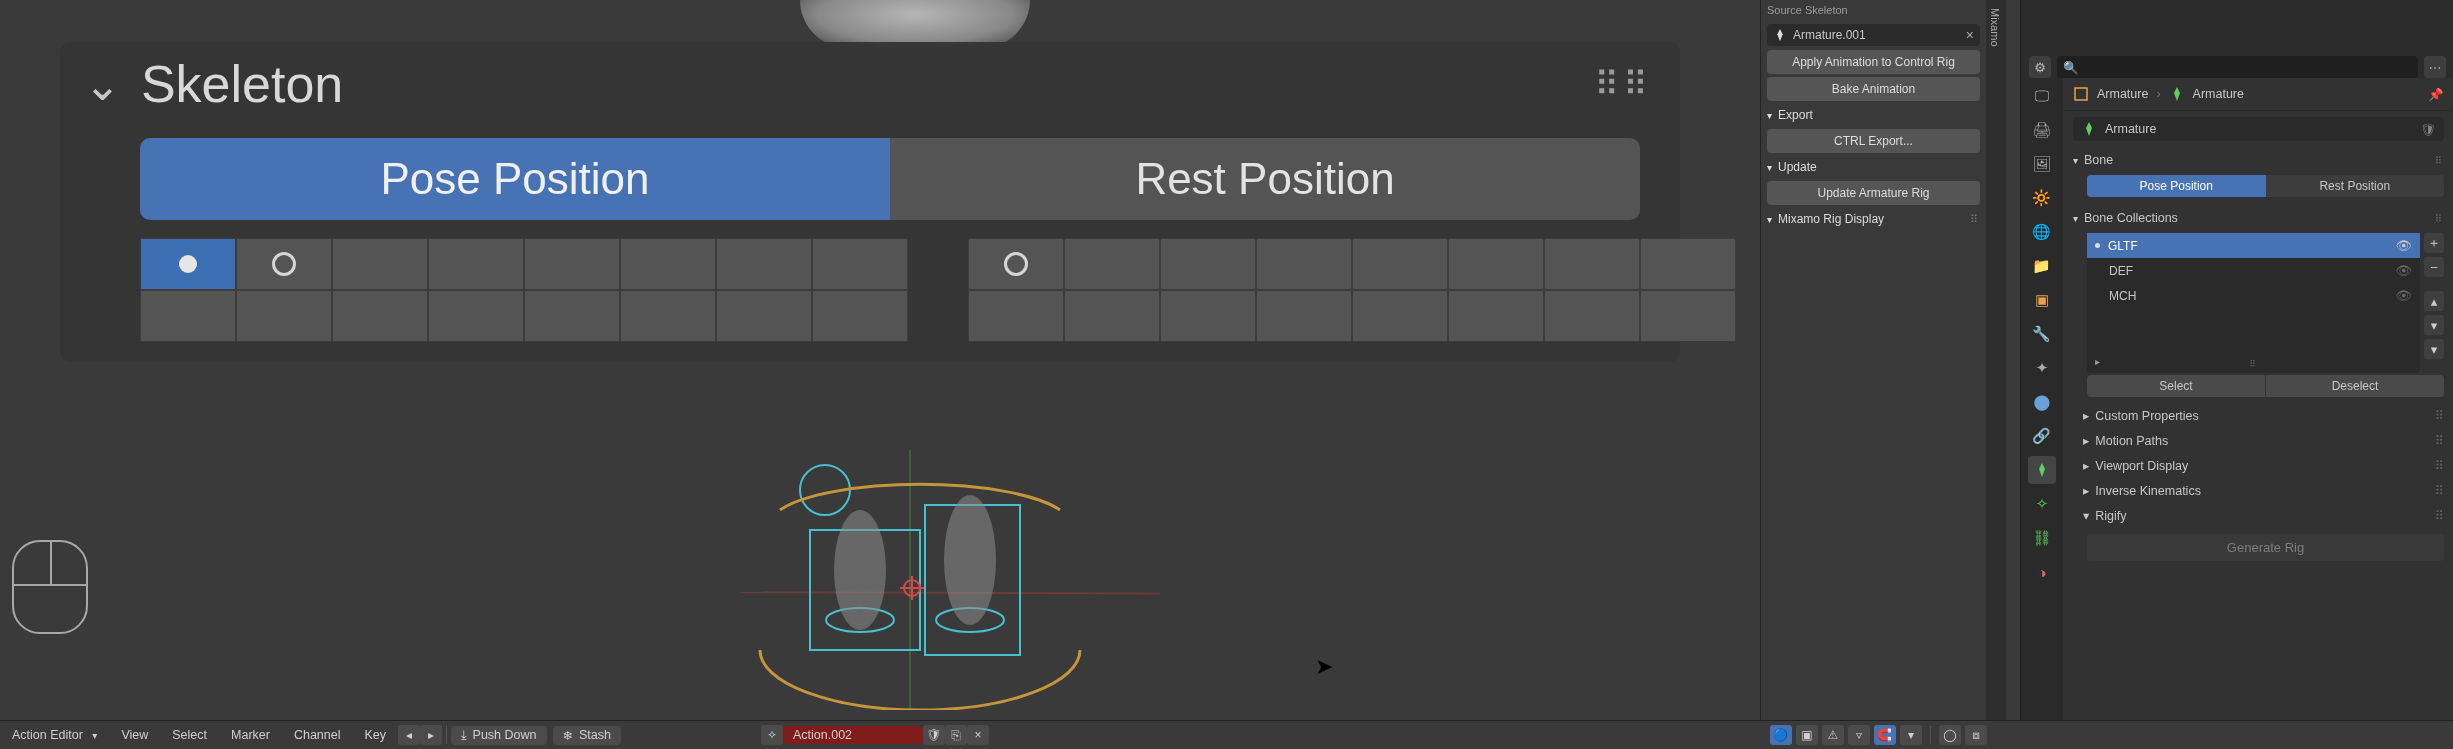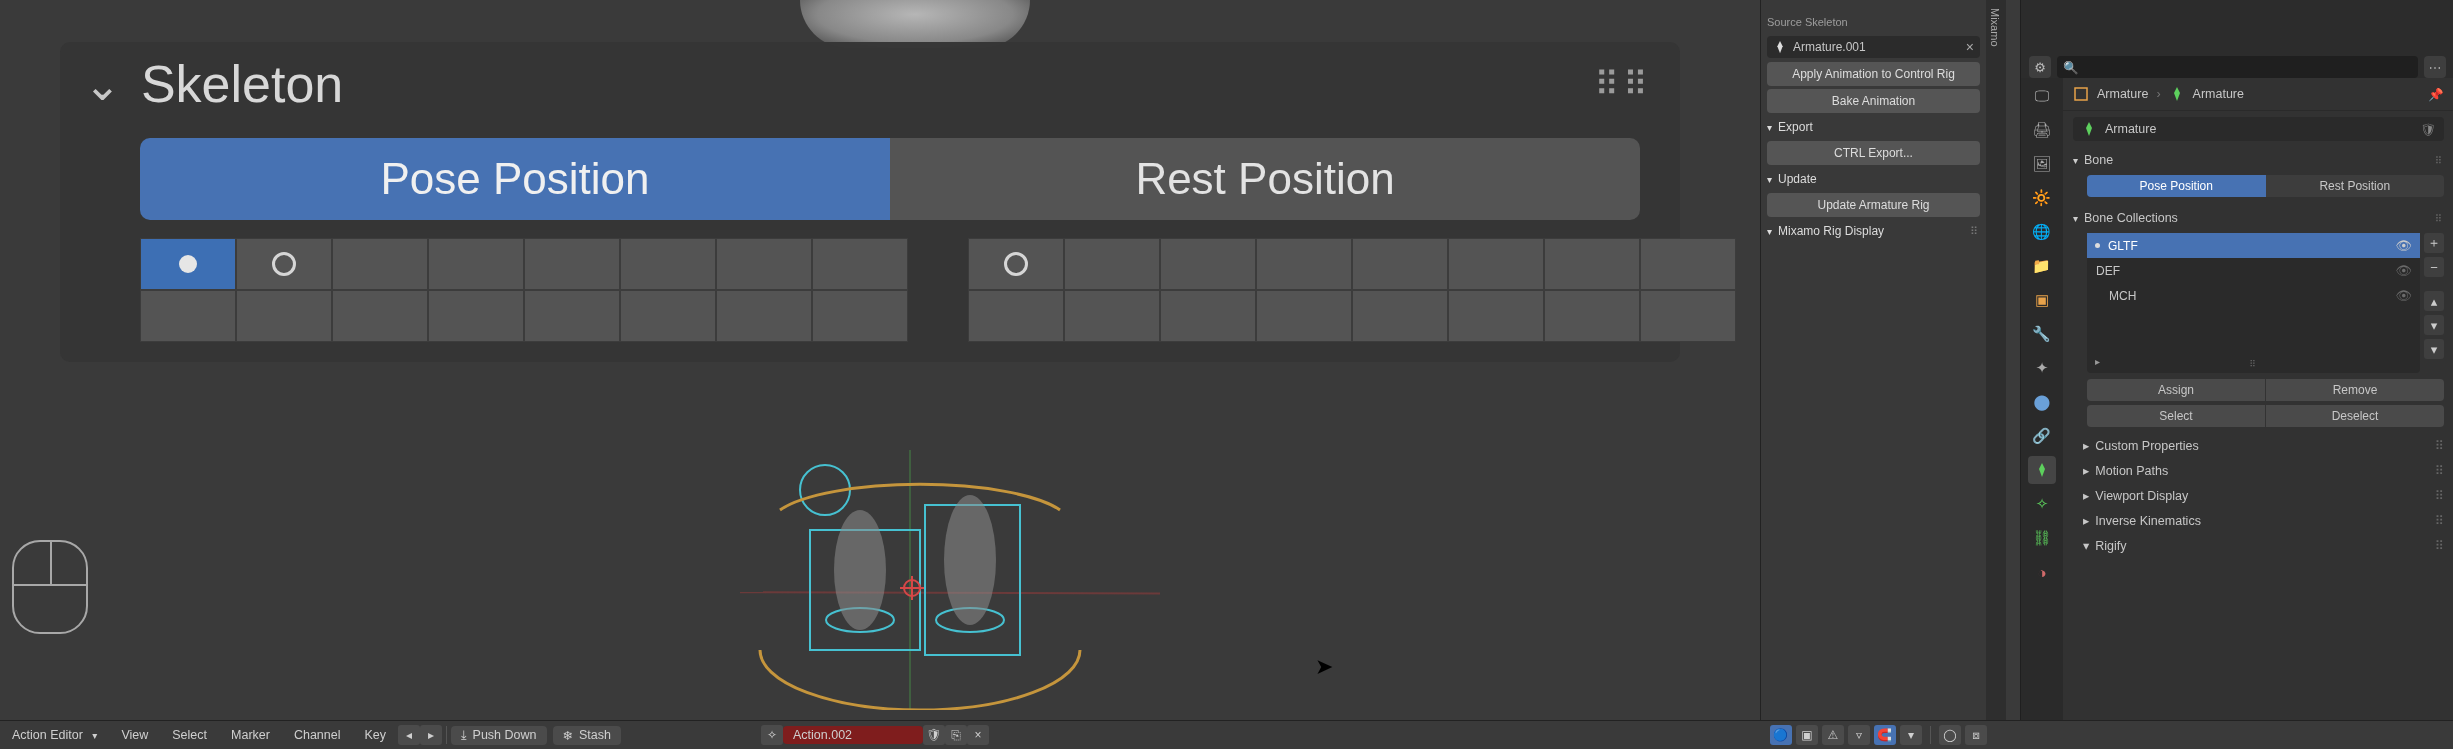--- a/index.html
+++ b/index.html
@@ -388,21 +388,21 @@
     <ellipse cx="120" cy="120" rx="26" ry="60" fill="#8d8d8d" opacity="0.55"></ellipse>
     <ellipse cx="230" cy="110" rx="26" ry="65" fill="#8d8d8d" opacity="0.55"></ellipse>
     <circle cx="172" cy="138" r="8" fill="none" stroke="#d74747" stroke-width="2"></circle>
     <line x1="160" y1="138" x2="184" y2="138" stroke="#d74747" stroke-width="2"></line>
     <line x1="172" y1="126" x2="172" y2="150" stroke="#d74747" stroke-width="2"></line>
   </svg>
 
   <div class="cursor-arrow">➤</div>
 
   <div class="npanel">
-    <div class="np-section-header" style="padding-top:16px">
+    <div class="np-section-header" style="padding-top:4px">
       <span style="font-size:11px;opacity:.6">Source Skeleton</span>
     </div>
     <div class="np-field">
       <svg class="np-armature-icon" viewBox="0 0 16 16">
           <path d="M8 1l3 6-3 8-3-8z" fill="#ddd"></path>
         </svg>
       <span>Armature.001</span>
       <span class="np-field-x">×</span>
     </div>
     <div class="np-button">Apply Animation to Control Rig</div>
@@ -502,43 +502,39 @@
       <span class="drag-grip">⠿</span>
     </div>
     <div class="collection-list-wrap">
       <div class="collection-list">
         <div class="collection-item active">
           <span class="bullet"></span>
           <span>GLTF</span>
           <span class="eye">👁</span>
         </div>
         <div class="collection-item">
-          <span style="margin-left:1px">DEF</span>
+          <span style="margin-left:14px">DEF</span>
           <span class="eye" style="opacity:.4">👁</span>
         </div>
         <div class="collection-item">
           <span style="margin-left:14px">MCH</span>
           <span class="eye" style="opacity:.4">👁</span>
         </div>
         <div class="collection-footer">▸</div>
         <div class="collection-footer-dots">⠿</div>
       </div>
       <div class="collection-side">
         <div class="side-btn">＋</div>
         <div class="side-btn">−</div>
         <div style="height:6px"></div>
         <div class="side-btn">▴</div>
         <div class="side-btn">▾</div>
         <div class="side-btn">▾</div>
       </div>
     </div>
-    <div class="btn-row">
-      <div>Assign</div>
-      <div>Remove</div>
-    </div>
     <div class="btn-row" style="margin-top:-2px;">
       <div>Select</div>
       <div>Deselect</div>
     </div>
 
     <div class="simple-row">
       <span class="disclosure">▸</span>
       <span>Custom Properties</span>
       <span class="drag-grip" style="margin-left:auto;color:#666">⠿</span>
     </div>
@@ -555,20 +551,21 @@
     <div class="simple-row">
       <span class="disclosure">▸</span>
       <span>Inverse Kinematics</span>
       <span class="drag-grip" style="margin-left:auto;color:#666">⠿</span>
     </div>
     <div class="simple-row">
       <span class="disclosure">▾</span>
       <span>Rigify</span>
       <span class="drag-grip" style="margin-left:auto;color:#666">⠿</span>
     </div>
+    <div class="generate-btn">Generate Rig</div>
   </div>
 </div>
 
 <div class="action-bar">
   <div class="ab-item">
     <span>Action Editor</span>
     <span style="margin-left:6px;font-size:10px">▾</span>
   </div>
   <div class="ab-item">View</div>
   <div class="ab-item">Select</div>

